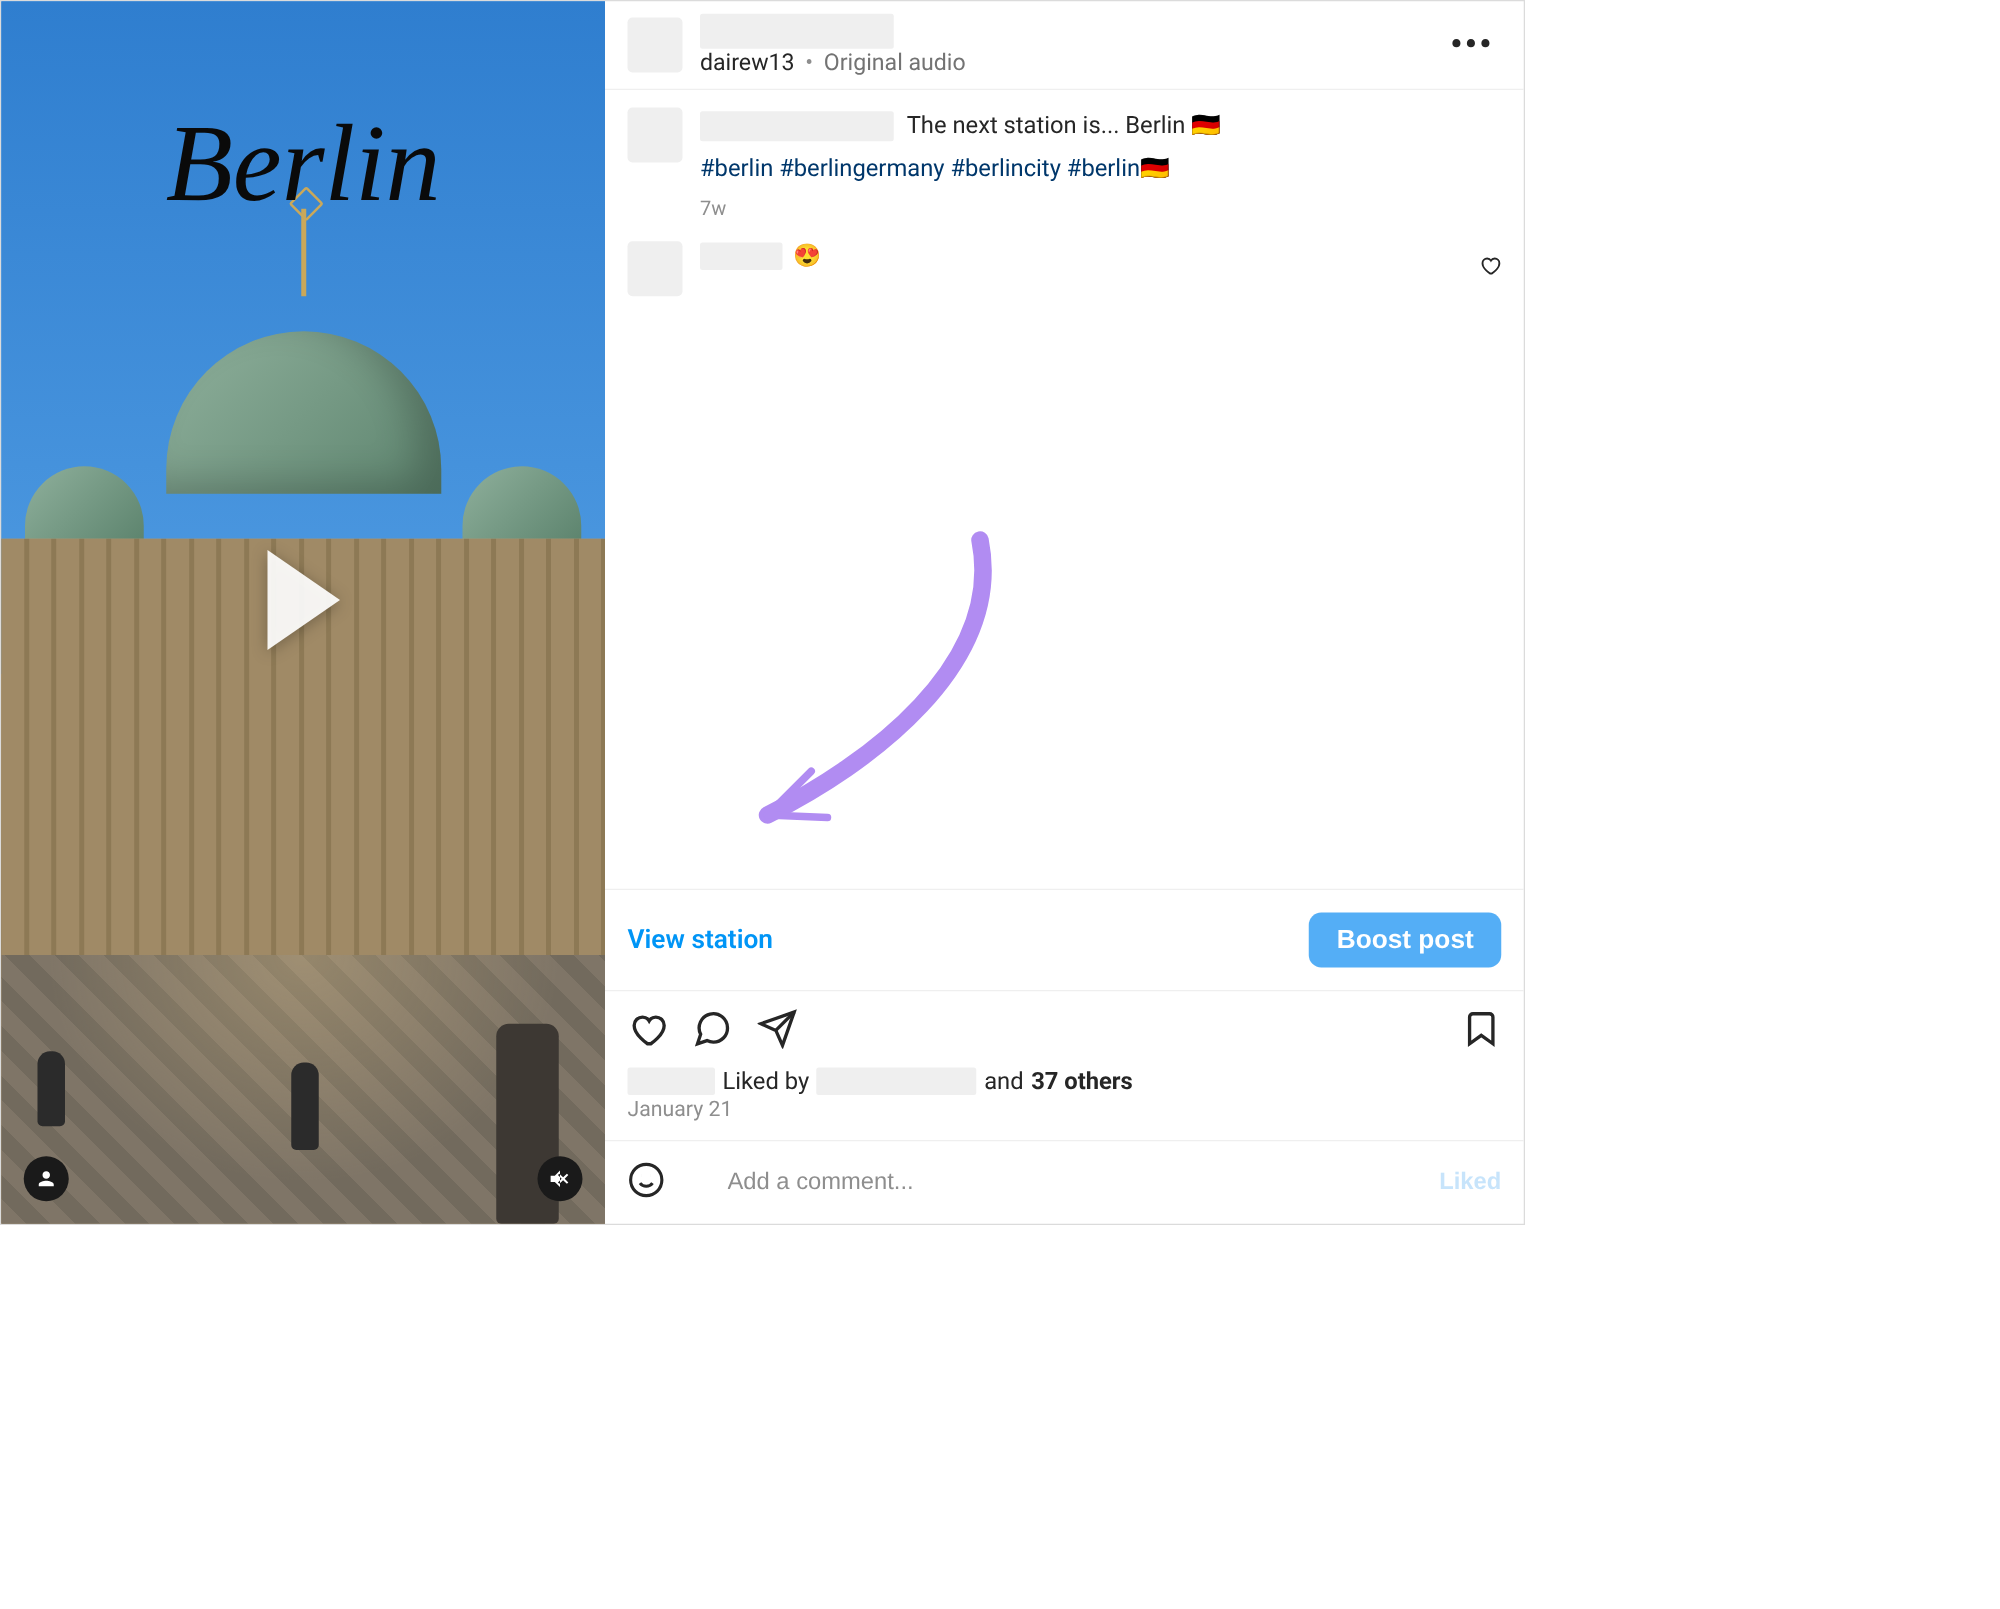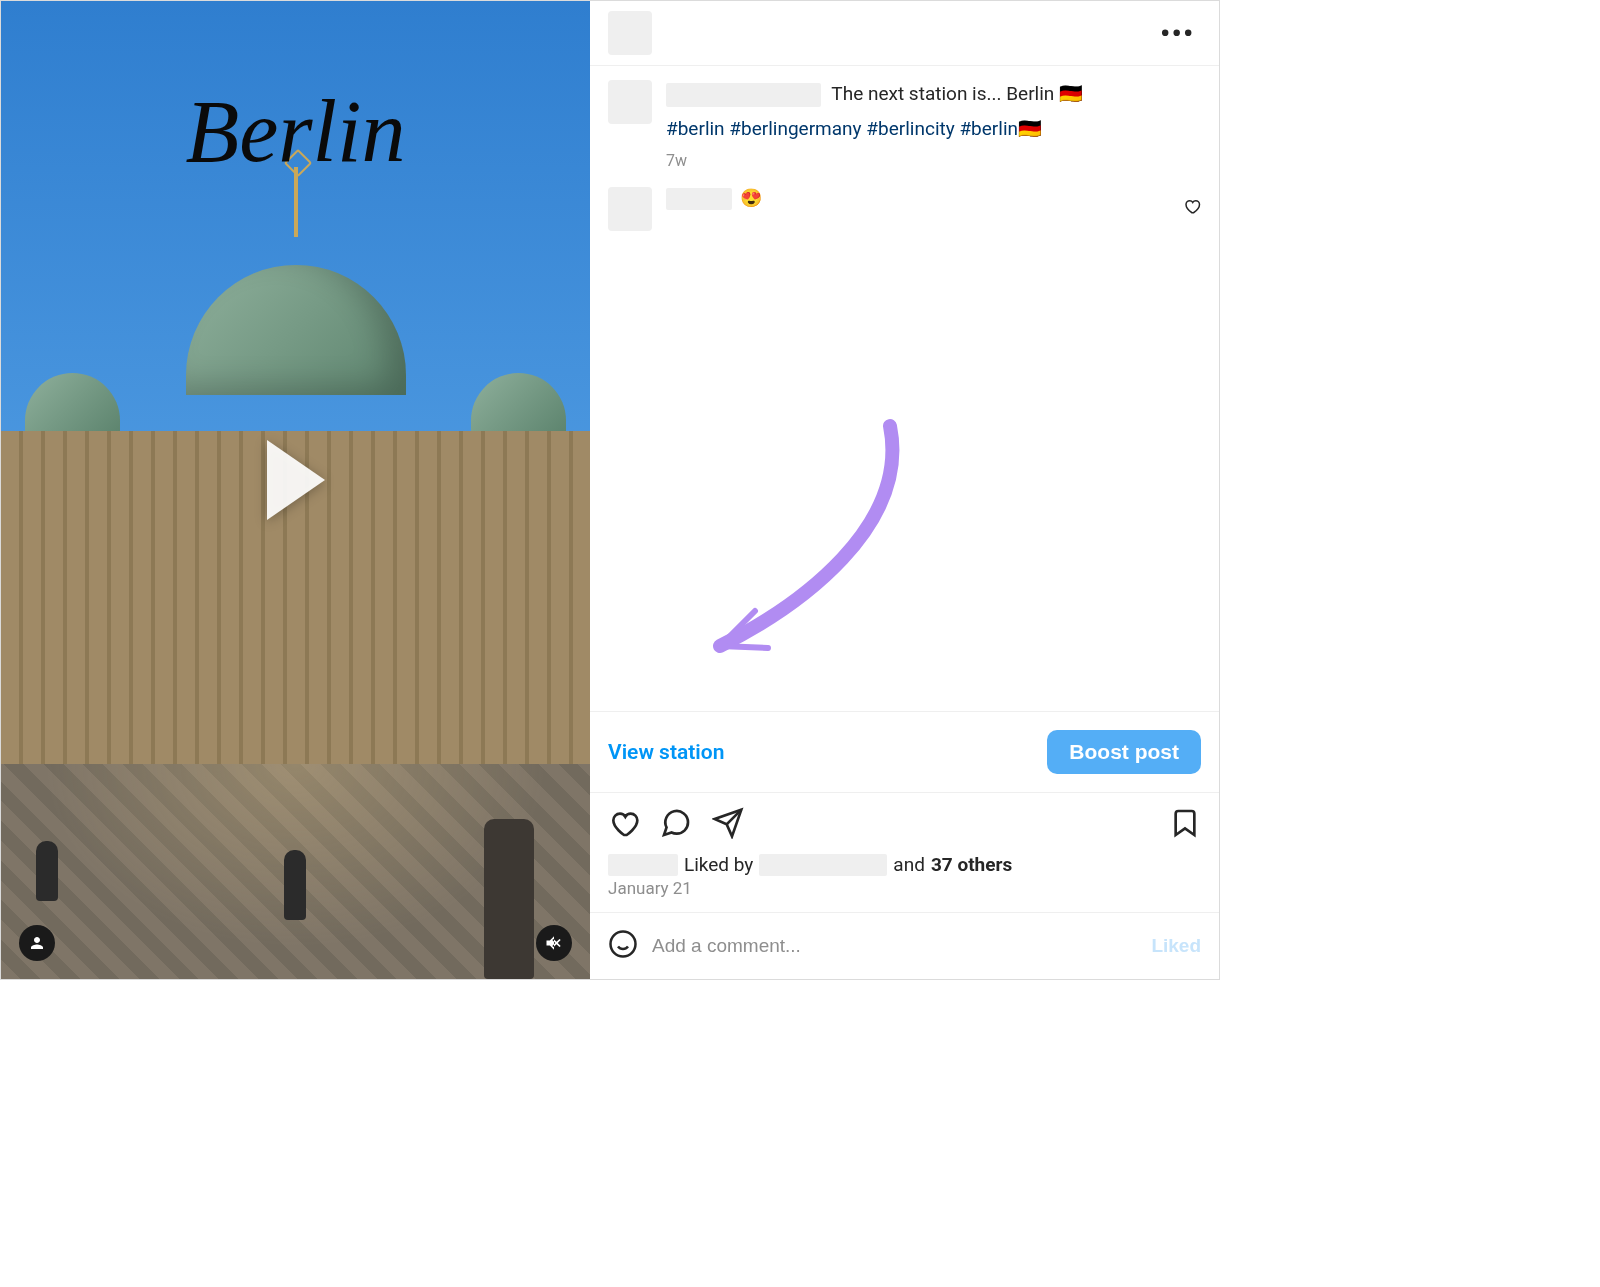--- a/index.html
+++ b/index.html
@@ -12,21 +12,21 @@
   }
   .container {
     width: 1220px;
     height: 980px;
     display: flex;
     border: 1px solid #dbdbdb;
     background: #fff;
   }
   
   .media-panel {
-    width: 589px;
+    width: 483px;
     height: 100%;
     position: relative;
     overflow: hidden;
     background: linear-gradient(to bottom, #3d8ad6 0%, #4a96e0 28%, #6ea8d8 40%, #a8926e 55%, #9d8463 70%, #8a7a64 100%);
   }
   .media-panel .sky {
     position: absolute; inset: 0;
     background: linear-gradient(to bottom, #2f7ecf 0%, #4f9be2 55%, #c3af88 55%, #ab9672 80%, #8c7c62 100%);
   }
   .dome-main {
@@ -178,21 +178,21 @@
   .date-line {
     padding:0 18px 14px 18px; font-size:17px; color:#8e8e8e;
   }
 
   .comment-input-bar {
     display:flex; align-items:center; gap:14px; padding:16px 18px;
     border-top:1px solid #efefef;
   }
   .emoji-btn svg{width:30px;height:30px;fill:none;stroke:#262626;stroke-width:2;}
   .comment-input {
-    flex:1; border:none; outline:none; font-size:19px; color:#262626;
+    flex:1; border:none; outline:none; font-size:19px; color:#262626;margin-left:36px;
   }
   .comment-input::placeholder{color:#8e8e8e;}
   .post-btn {
     color:#c7e4fb; font-size:19px; font-weight:600; background:none; border:none;
   }
 </style>
 </head>
 <body>
 
 <div class="container">
@@ -221,20 +221,28 @@
       <svg viewBox="0 0 24 24">
           <path d="M3 9v6h4l5 5V4L7 9H3zm13.5 3l3.5 3.5-1.4 1.4L15 13.4l-3.6 3.5-1.4-1.4L13.6 12 10 8.5l1.4-1.4L15 10.6l3.6-3.5 1.4 1.4L16.5 12z"></path>
         </svg>
     </div>
   </div>
 
   <div class="side-panel">
 
     <div class="post-header">
       <div class="avatar-ph"></div>
+      <div>
+        <div class="username-ph"></div>
+        <div class="subline">
+          <span>dairew13</span>
+          <span class="sep">•</span>
+          <span class="orig">Original audio</span>
+        </div>
+      </div>
       <div class="more-btn">•••</div>
     </div>
 
     <div class="comments-area">
 
       <div class="caption-row">
         <div class="avatar-sm"></div>
         <div class="caption-body">
           <span class="uname-ph"></span>
           <span>The next station is... Berlin 🇩🇪</span>

